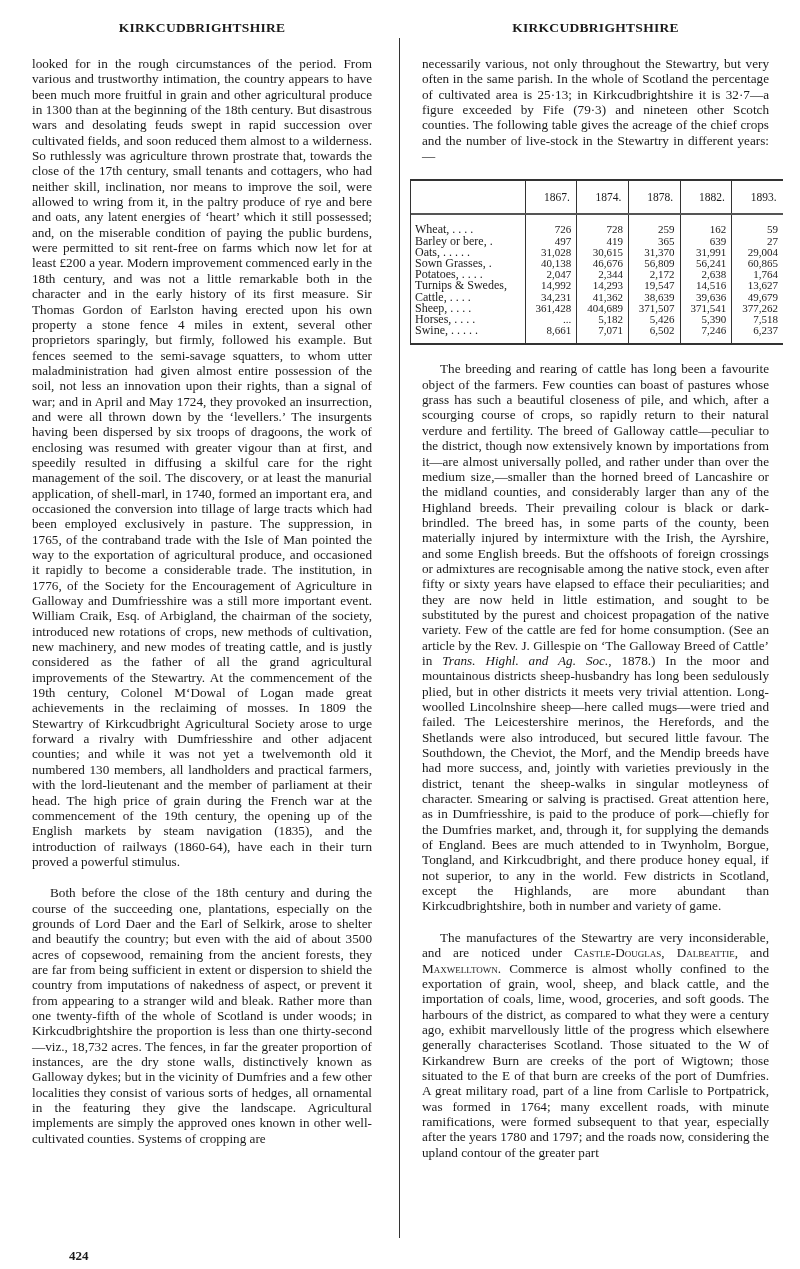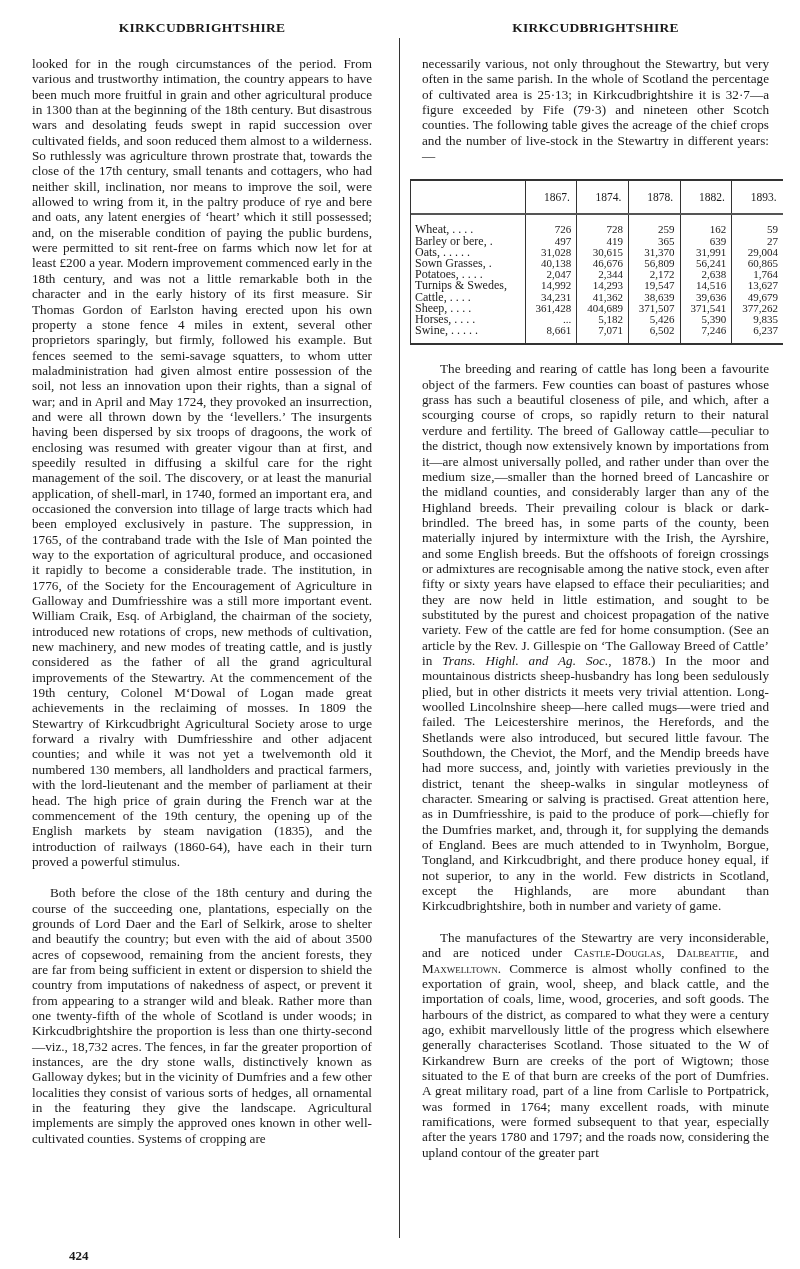--- a/index.html
+++ b/index.html
@@ -153,21 +153,21 @@
             <td class="num">371,507</td>
             <td class="num">371,541</td>
             <td class="num">377,262</td>
           </tr>
           <tr>
             <td class="label">Horses, . . . .</td>
             <td class="num">...</td>
             <td class="num">5,182</td>
             <td class="num">5,426</td>
             <td class="num">5,390</td>
-            <td class="num">9,835</td>
+            <td class="num">7,518</td>
           </tr>
           <tr class="last">
             <td class="label">Swine, . . . . .</td>
             <td class="num">8,661</td>
             <td class="num">7,071</td>
             <td class="num">6,502</td>
             <td class="num">7,246</td>
             <td class="num">6,237</td>
           </tr>
         </tbody>

